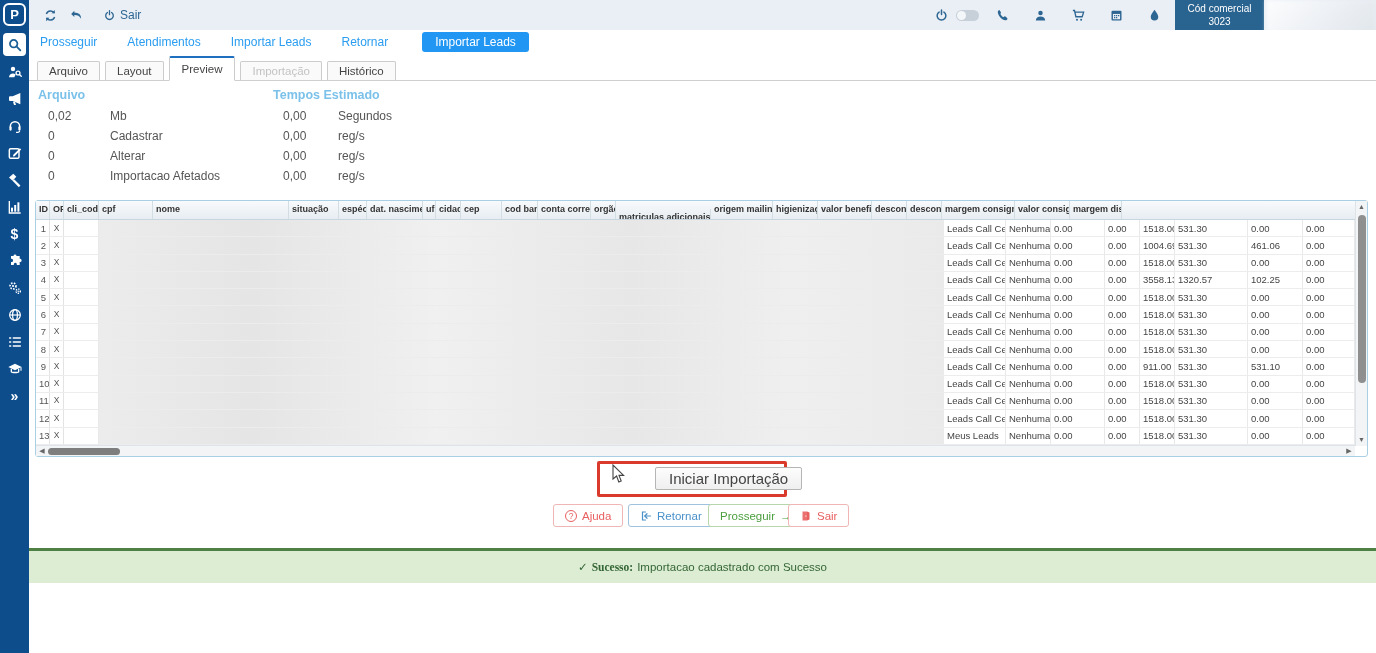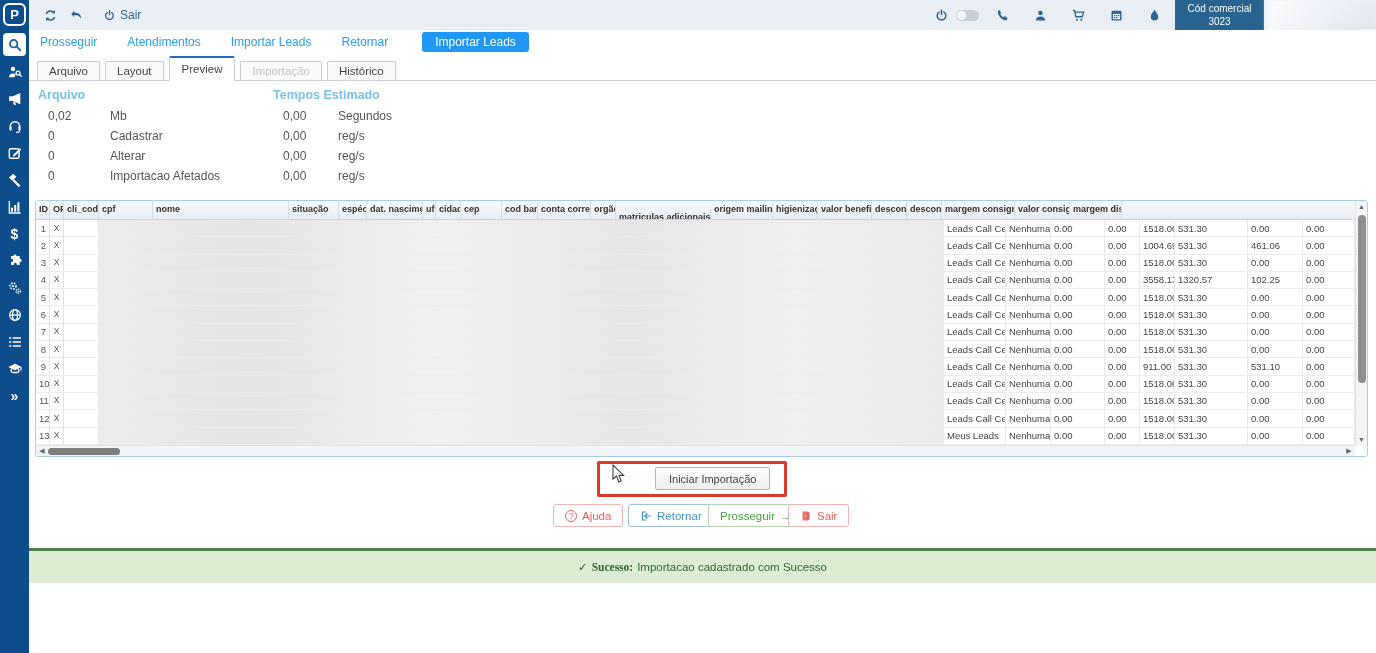--- a/index.html
+++ b/index.html
@@ -61,21 +61,21 @@
   .vthumb { width:8px; height:168px; background:#8f8f8f; border-radius:4px; margin-top:2px; cursor:pointer; }
   .vspacer { flex:1; }
   
   .hscroll { position:absolute; left:0; bottom:0; height:11px; width:1319px; background:#f2f4f5; border-top:1px solid #dde3e8; display:flex; align-items:center; }
   .harrow { font-size:7px; color:#666; width:12px; text-align:center; cursor:pointer; }
   .hthumb { width:72px; height:7px; background:#7e7e7e; border-radius:4px; cursor:pointer; }
   .hspacer { flex:1; }
 
   
   .red-box { position:absolute; left:597px; top:461px; width:190px; height:36px; border:3px solid #d93a2b; border-radius:2px; }
-  .btn-iniciar { position:absolute; left:655px; top:467px; height:23px; background:linear-gradient(#fdfdfd,#efefef); border:1px solid #b5b5b5; border-radius:2px; font-size:11px; color:#444; padding:0 13px; cursor:pointer; font-family:"Liberation Sans",sans-serif; }
+  .btn-iniciar { position:absolute; left:655px; top:467px; height:23px; background:linear-gradient(#fdfdfd,#efefef); border:1px solid #b5b5b5; border-radius:2px; font-size:15px; color:#444; padding:0 13px; cursor:pointer; font-family:"Liberation Sans",sans-serif; }
   .cursor { position:absolute; left:612px; top:464px; width:14px; height:20px; }
 
   .btn2 { position:absolute; top:504px; height:23px; background:#fff; border-radius:3px; font-size:11.5px; display:flex; align-items:center; gap:5px; padding:0 11px; cursor:pointer; font-family:"Liberation Sans",sans-serif; }
   .btn-ajuda { left:553px; border:1px solid #f0b6b6; color:#e96060; }
   .btn-retornar { left:628px; border:1px solid #9fc3de; color:#4a90c9; }
   .btn-prosseguir { left:708px; border:1px solid #b7d6ac; color:#4a9e3f; }
   .btn-sair { left:788px; border:1px solid #f0b6b6; color:#e96060; }
   .qmark { width:12px; height:12px; border:1px solid #e96060; border-radius:50%; font-size:8.5px; line-height:11px; text-align:center; }
   .btn2 svg { width:12px; height:12px; }
 

